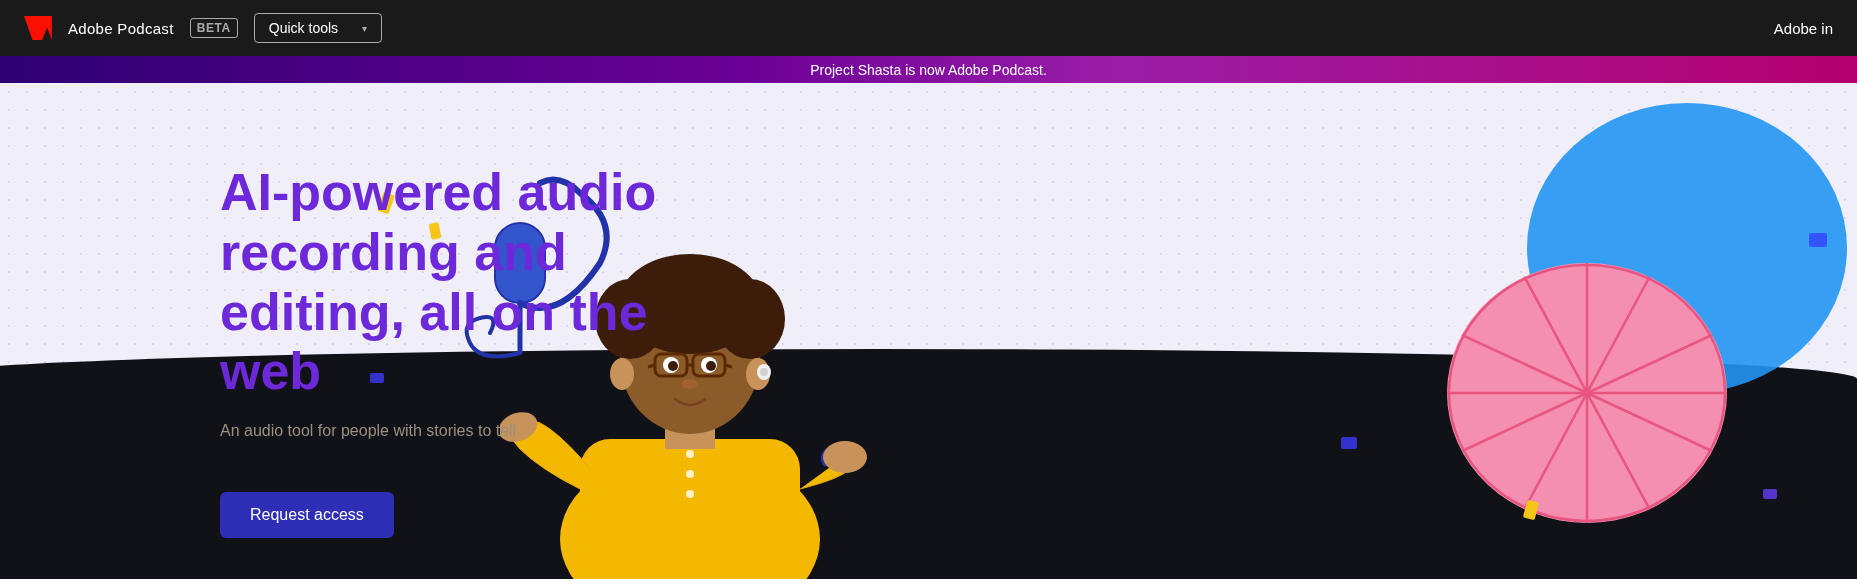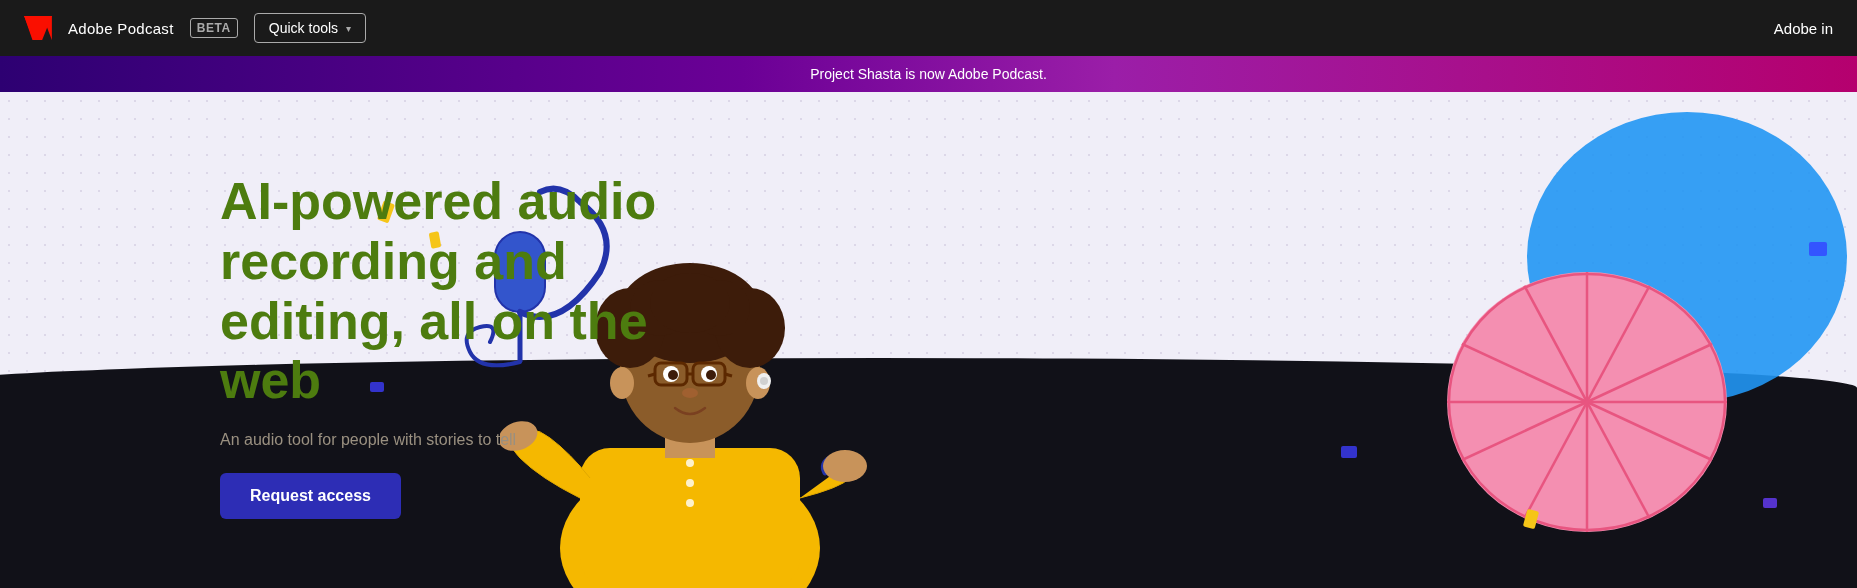--- a/index.html
+++ b/index.html
@@ -46,39 +46,39 @@
     }
     .quick-tools-btn {
       background: transparent;
       border: 1px solid #aaa;
       color: #ffffff;
       font-size: 14px;
       padding: 6px 14px;
       border-radius: 4px;
       display: flex;
       align-items: center;
-      gap: 8px;
+      gap: 24px;
       cursor: pointer;
     }
     .quick-tools-btn .chevron {
       font-size: 10px;
       color: #aaa;
     }
     .sign-in {
       color: #ffffff;
       font-size: 15px;
       font-weight: 400;
       cursor: pointer;
       text-decoration: none;
     }
 
     
     .announcement-bar {
       background: linear-gradient(90deg, #2d0072 0%, #6b0096 40%, #9b1ea8 60%, #b5006e 100%);
-      height: 36px;
+      height: 27px;
       display: flex;
       align-items: center;
       justify-content: center;
     }
     .announcement-text {
       color: #ffffff;
       font-size: 14px;
       font-weight: 400;
     }
 
@@ -102,36 +102,36 @@
 
     .hero-content {
       position: absolute;
       left: 220px;
       top: 80px;
       z-index: 10;
     }
     .hero-title {
       font-size: 52px;
       font-weight: 700;
-      color: #4d7c0f;
+      color: #6d28d9;
       line-height: 1.15;
       max-width: 520px;
       margin-bottom: 20px;
     }
     .hero-subtitle {
       font-size: 16px;
       color: #9a9080;
       font-weight: 400;
-      margin-bottom: 24px;
+      margin-bottom: 52px;
     }
     .request-access-btn {
       background: #2d2db5;
       color: #ffffff;
       font-size: 16px;
-      font-weight: 700;
+      font-weight: 400;
       padding: 14px 30px;
       border-radius: 6px;
       border: none;
       cursor: pointer;
       display: inline-block;
     }
 
     
     .dark-wave {
       position: absolute;

